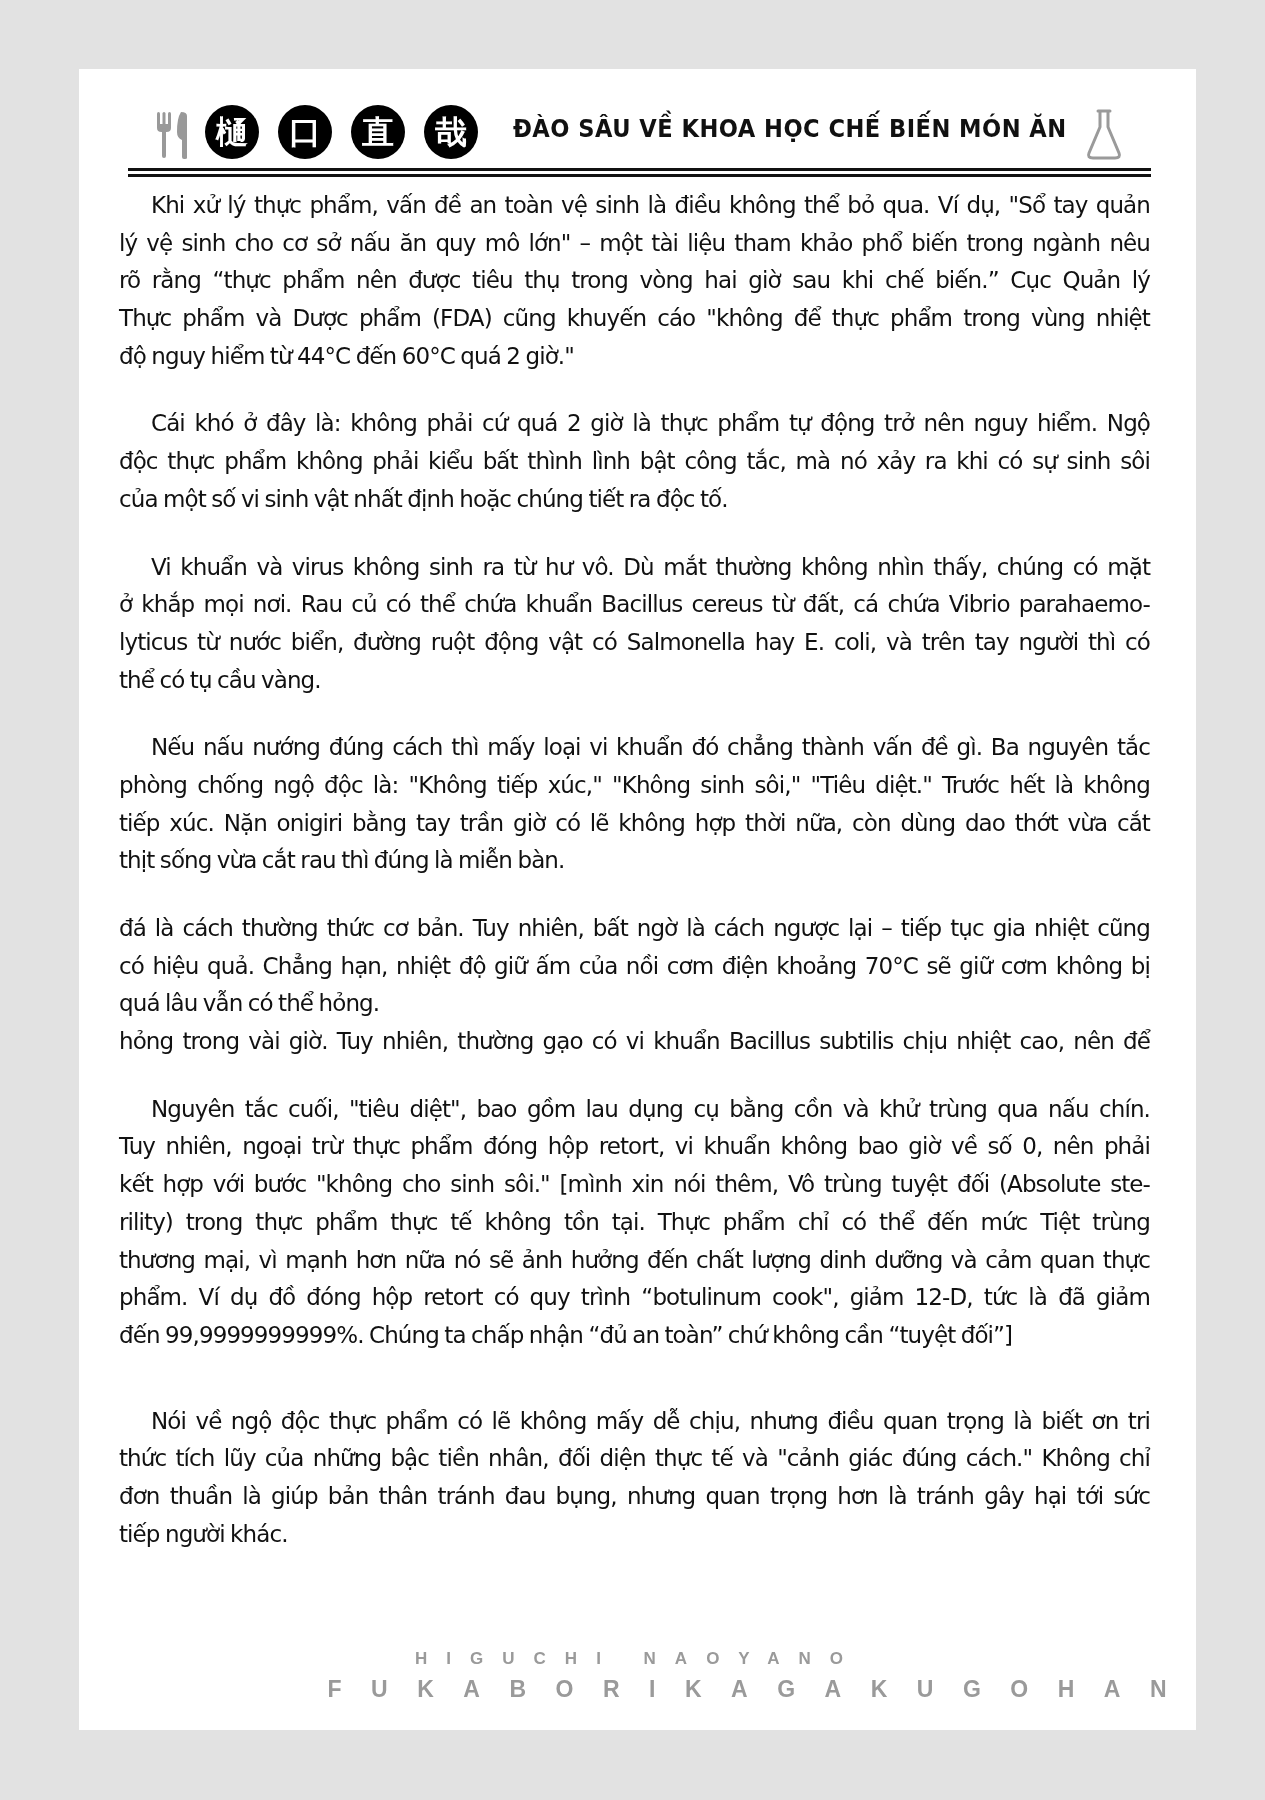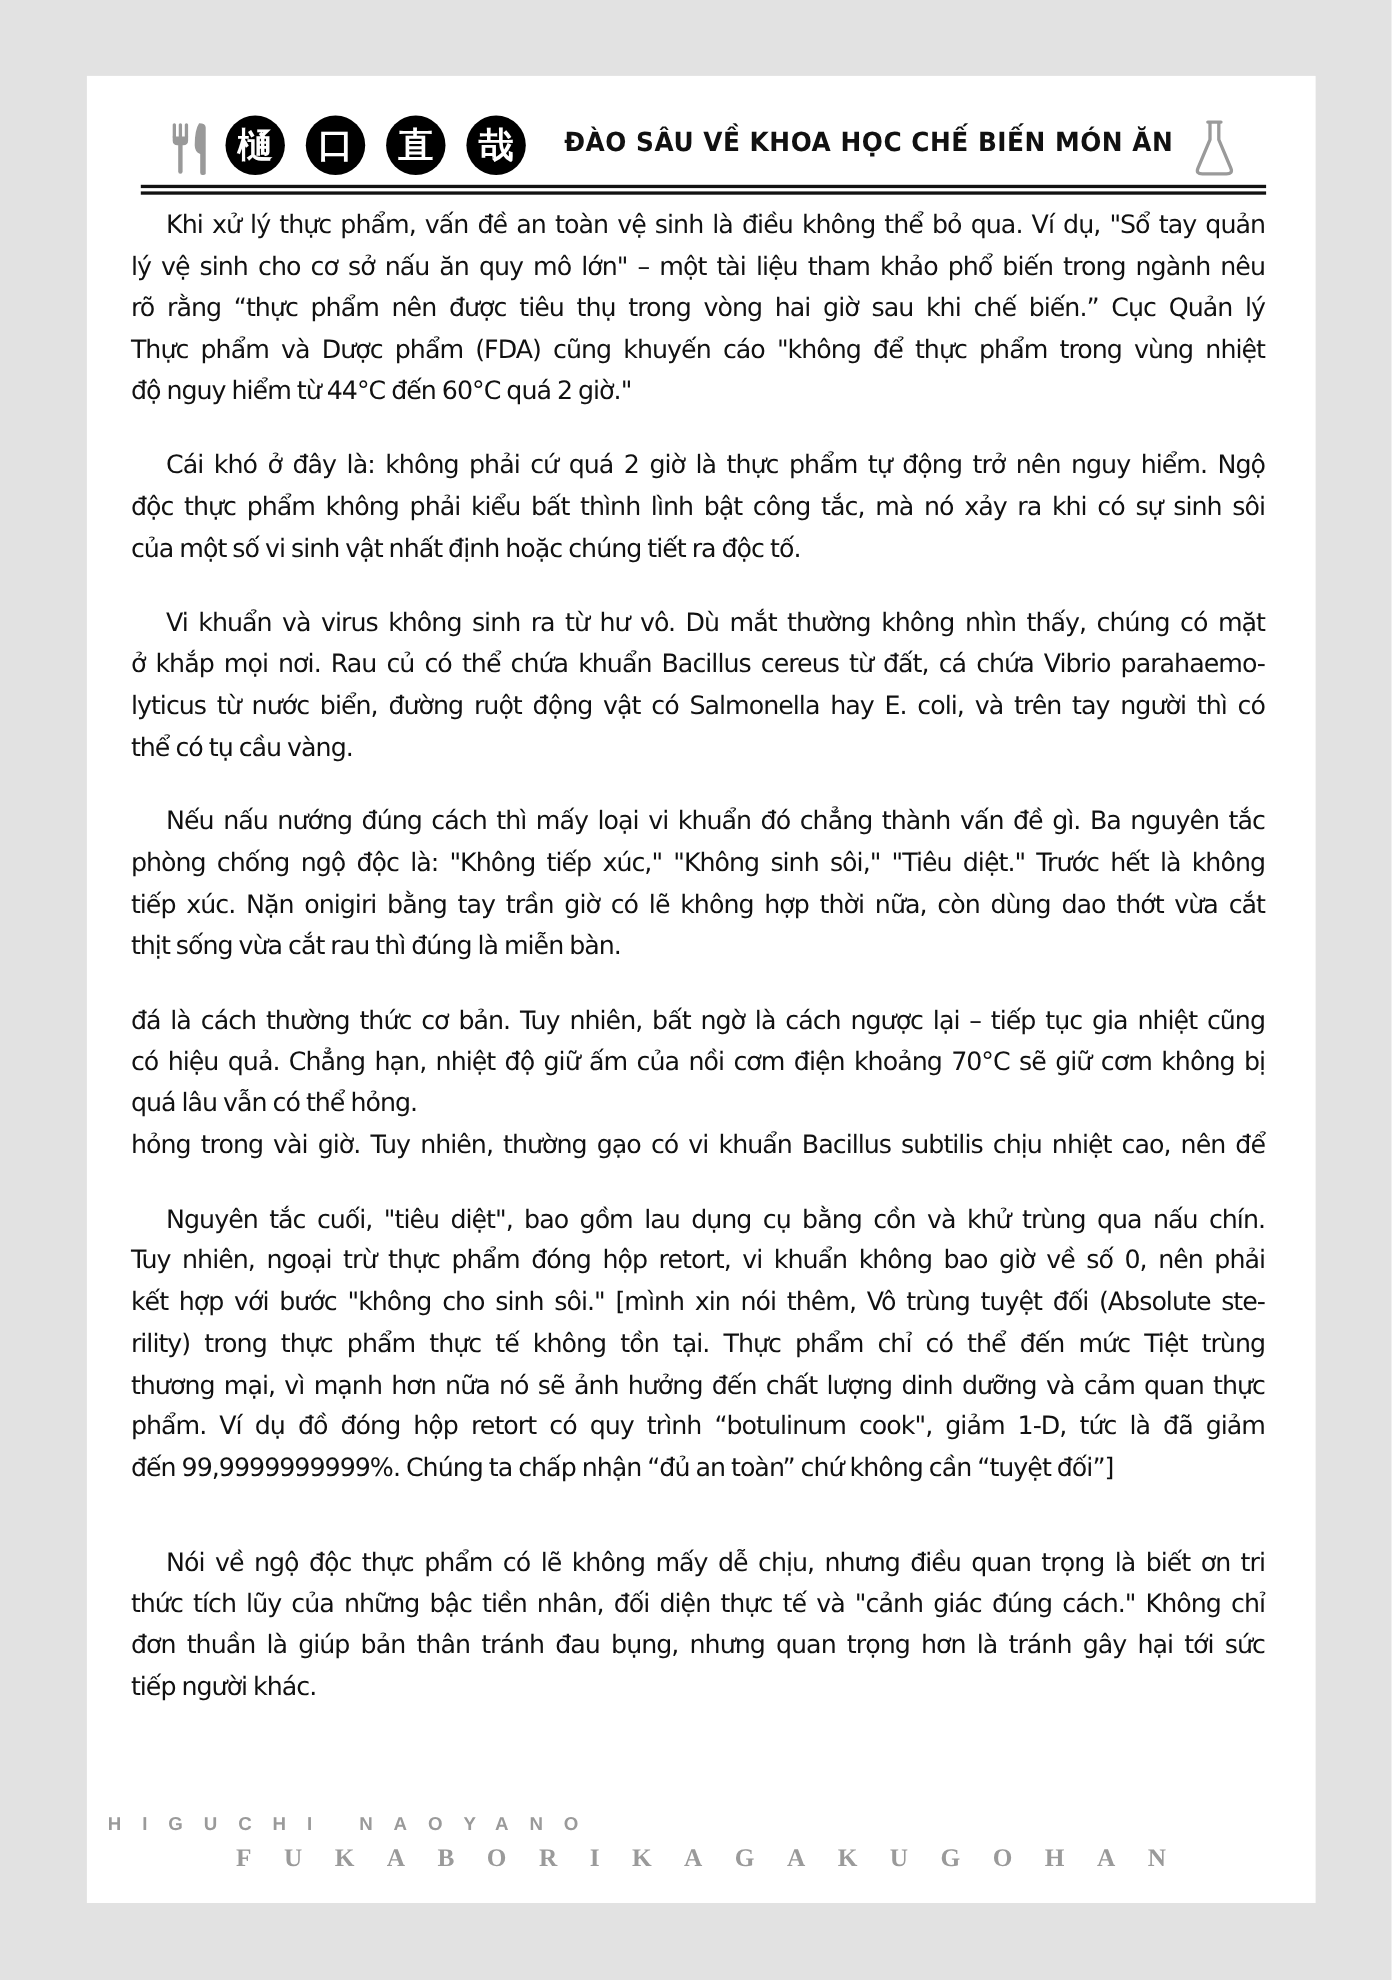--- a/index.html
+++ b/index.html
@@ -36,27 +36,27 @@
     display:block; height:37.7px; line-height:37.7px; white-space:nowrap;
     text-align:justify; text-align-last:justify; letter-spacing:-0.9px; word-spacing:-1px;
   }
   .line.last { text-align-last:left; }
   .line.indent { padding-left:32px; }
   .gap { height:30px; }
   .gap-big { height:48px; }
 
   .footer { position:absolute; left:0; top:1580px; width:100%; }
   .foot1 {
-    position:absolute; left:0; width:100%; top:0; text-align:left; color:#9a9a9a;
+    position:absolute; left:0; width:100%; top:0; text-align:center; color:#9a9a9a;
     font-family:"Liberation Sans", sans-serif; font-weight:bold; font-size:17px; letter-spacing:19px;
-    padding-left:19px; box-sizing:border-box;
+    padding-left:2px; box-sizing:border-box;
   }
   .foot2 {
-    position:absolute; left:0; width:100%; top:27px; text-align:center; color:#9a9a9a;
-    font-family:Liberation Serif, serif; font-weight:bold; font-size:23px; letter-spacing:29.5px;
+    position:absolute; left:0; width:100%; top:27px; text-align:right; color:#9a9a9a;
+    font-family:Liberation Sans, sans-serif; font-weight:bold; font-size:23px; letter-spacing:29.5px;
     padding-left:29px; box-sizing:border-box;
   }
 </style>
 </head>
 <body>
 
 <div class="page">
 
   <div class="header">
     <svg class="cutlery" viewBox="0 0 36 50">
@@ -122,21 +122,21 @@
       <span class="line">hỏng trong vài giờ. Tuy nhiên, thường gạo có vi khuẩn Bacillus subtilis chịu nhiệt cao, nên để</span>
     </div>
     <div class="gap"></div>
 
     <div class="para">
       <span class="line indent">Nguyên tắc cuối, "tiêu diệt", bao gồm lau dụng cụ bằng cồn và khử trùng qua nấu chín.</span>
       <span class="line">Tuy nhiên, ngoại trừ thực phẩm đóng hộp retort, vi khuẩn không bao giờ về số 0, nên phải</span>
       <span class="line">kết hợp với bước "không cho sinh sôi." [mình xin nói thêm, Vô trùng tuyệt đối (Absolute ste-</span>
       <span class="line">rility) trong thực phẩm thực tế không tồn tại. Thực phẩm chỉ có thể đến mức Tiệt trùng</span>
       <span class="line">thương mại, vì mạnh hơn nữa nó sẽ ảnh hưởng đến chất lượng dinh dưỡng và cảm quan thực</span>
-      <span class="line">phẩm. Ví dụ đồ đóng hộp retort có quy trình “botulinum cook", giảm 1-D, tức là đã giảm</span>
+      <span class="line">phẩm. Ví dụ đồ đóng hộp retort có quy trình “botulinum cook", giảm 12-D, tức là đã giảm</span>
       <span class="line last">đến 99,9999999999%. Chúng ta chấp nhận “đủ an toàn” chứ không cần “tuyệt đối”]</span>
     </div>
     <div class="gap-big"></div>
 
     <div class="para">
       <span class="line indent">Nói về ngộ độc thực phẩm có lẽ không mấy dễ chịu, nhưng điều quan trọng là biết ơn tri</span>
       <span class="line">thức tích lũy của những bậc tiền nhân, đối diện thực tế và "cảnh giác đúng cách." Không chỉ</span>
       <span class="line">đơn thuần là giúp bản thân tránh đau bụng, nhưng quan trọng hơn là tránh gây hại tới sức</span>
       <span class="line last">tiếp người khác.</span>
     </div>

